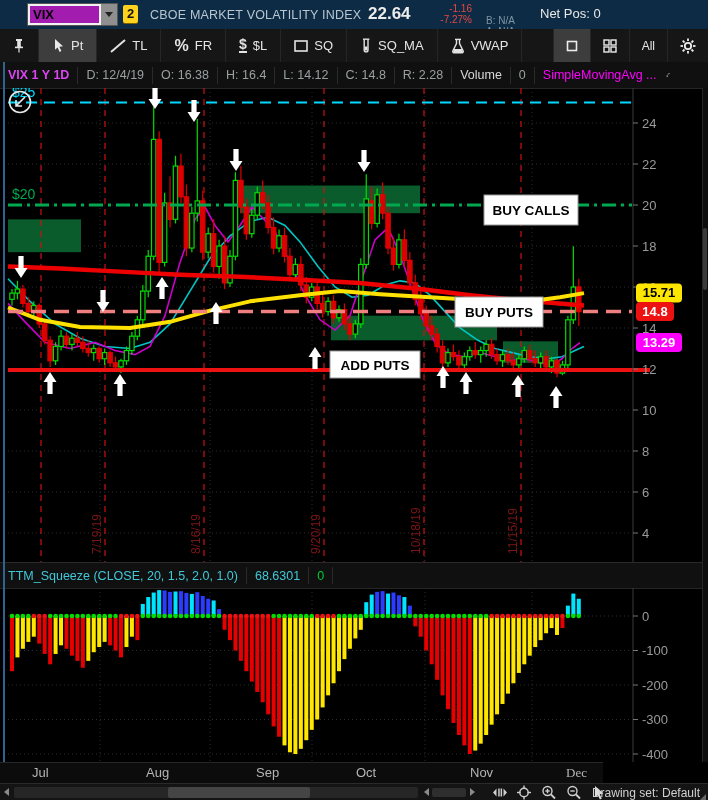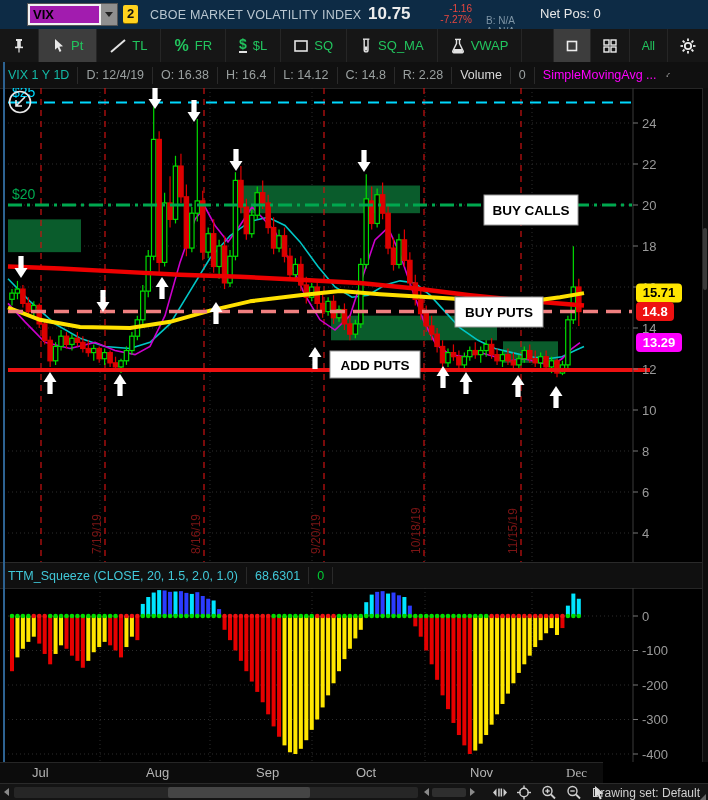--- a/index.html
+++ b/index.html
@@ -17,32 +17,32 @@
     text-align:center;line-height:18px;border-radius:2px;box-shadow:0 1px 0 #7a6200;}
   .desc{left:150px;top:8px;font-size:12.5px;color:#b9c6d0;letter-spacing:.2px;}
   .last{left:368px;top:4px;font-size:17px;font-weight:bold;color:#ececec;}
   .chg{left:432px;top:3px;font-size:10px;color:#e8473f;line-height:11px;text-align:right;width:40px;}
   .ba{left:486px;top:15px;font-size:10px;color:#7e95a6;line-height:11px;}
   .netpos{left:540px;top:6px;font-size:13px;color:#e8e8e8;}
 
   
   .toolbar{top:29px;left:0;width:708px;height:33px;background:#161616;border-bottom:1px solid #000;display:flex;}
   .tbtn{display:flex;align-items:center;gap:6px;padding:0 13px;border-right:1px solid #262626;
-    color:#22c55e;font-size:13px;cursor:default;}
+    color:#e5e5e5;font-size:13px;cursor:default;}
   .tbtn.active{background:#3d3d3d;}
   .tbtn svg{display:block;}
   .tb-right{margin-left:auto;display:flex;}
   .tb-right .tbtn{border-left:1px solid #262626;border-right:none;padding:0 12px;}
   .dollar{font-size:14px;font-weight:bold;border-bottom:2px solid #e3e3e3;line-height:13px;}
 
   
   .chart-header{top:62px;left:0;width:708px;height:26px;background:#101010;border-bottom:1px solid #262626;
     display:flex;align-items:center;font-size:12.5px;color:#9aa0a0;}
   .hcell{padding:0 8px;border-right:1px solid #2a2a2a;height:17px;display:flex;align-items:center;white-space:nowrap;}
-  .hcell.title{color:#14b8a6;font-weight:normal;}
+  .hcell.title{color:#d946ef;font-weight:bold;}
   .hcell.vol{color:#d8d8d8;}
   .hcell.study{color:#ff00ff;border-right:none;}
   .fit-icon{margin-left:auto;margin-right:38px;}
 
   
   #mainSvg{top:88px;left:0;}
   .squeeze-header{top:562px;left:0;width:708px;height:25px;background:#101010;border-top:1px solid #2a2a2a;
     border-bottom:1px solid #262626;display:flex;align-items:center;font-size:12.5px;}
   .squeeze-header .hcell{color:#41c8d8;}
   .squeeze-header .zero{color:#00cc33;}
@@ -76,21 +76,21 @@
 
   <div class="abs symbol-bar">
     <div class="abs sym-input">
       <span class="sym-text">VIX</span>
       <span class="sym-dd">
           <i></i>
         </span>
     </div>
     <div class="abs badge">2</div>
     <div class="abs desc">CBOE MARKET VOLATILITY INDEX</div>
-    <div class="abs last">10.75</div>
+    <div class="abs last">22.64</div>
     <div class="abs chg">
       <div>-1.16</div>
       <div>-7.27%</div>
     </div>
     <div class="abs ba">
       <div>B: N/A</div>
       <div>A: N/A</div>
     </div>
     <div class="abs netpos">Net Pos: 0</div>
   </div>

